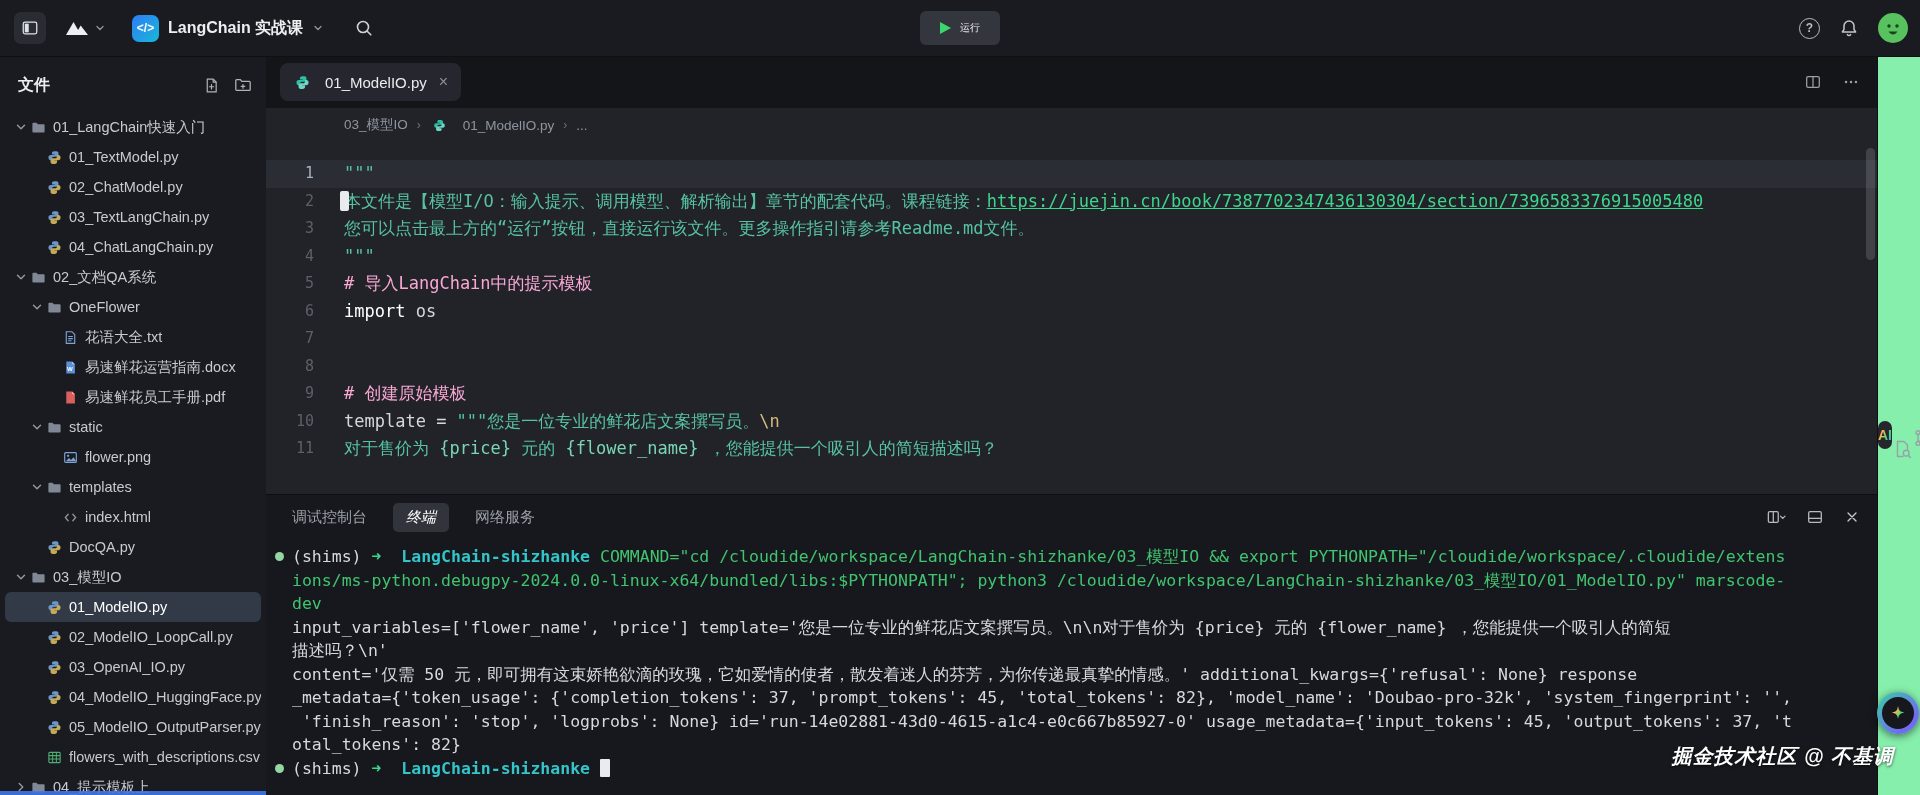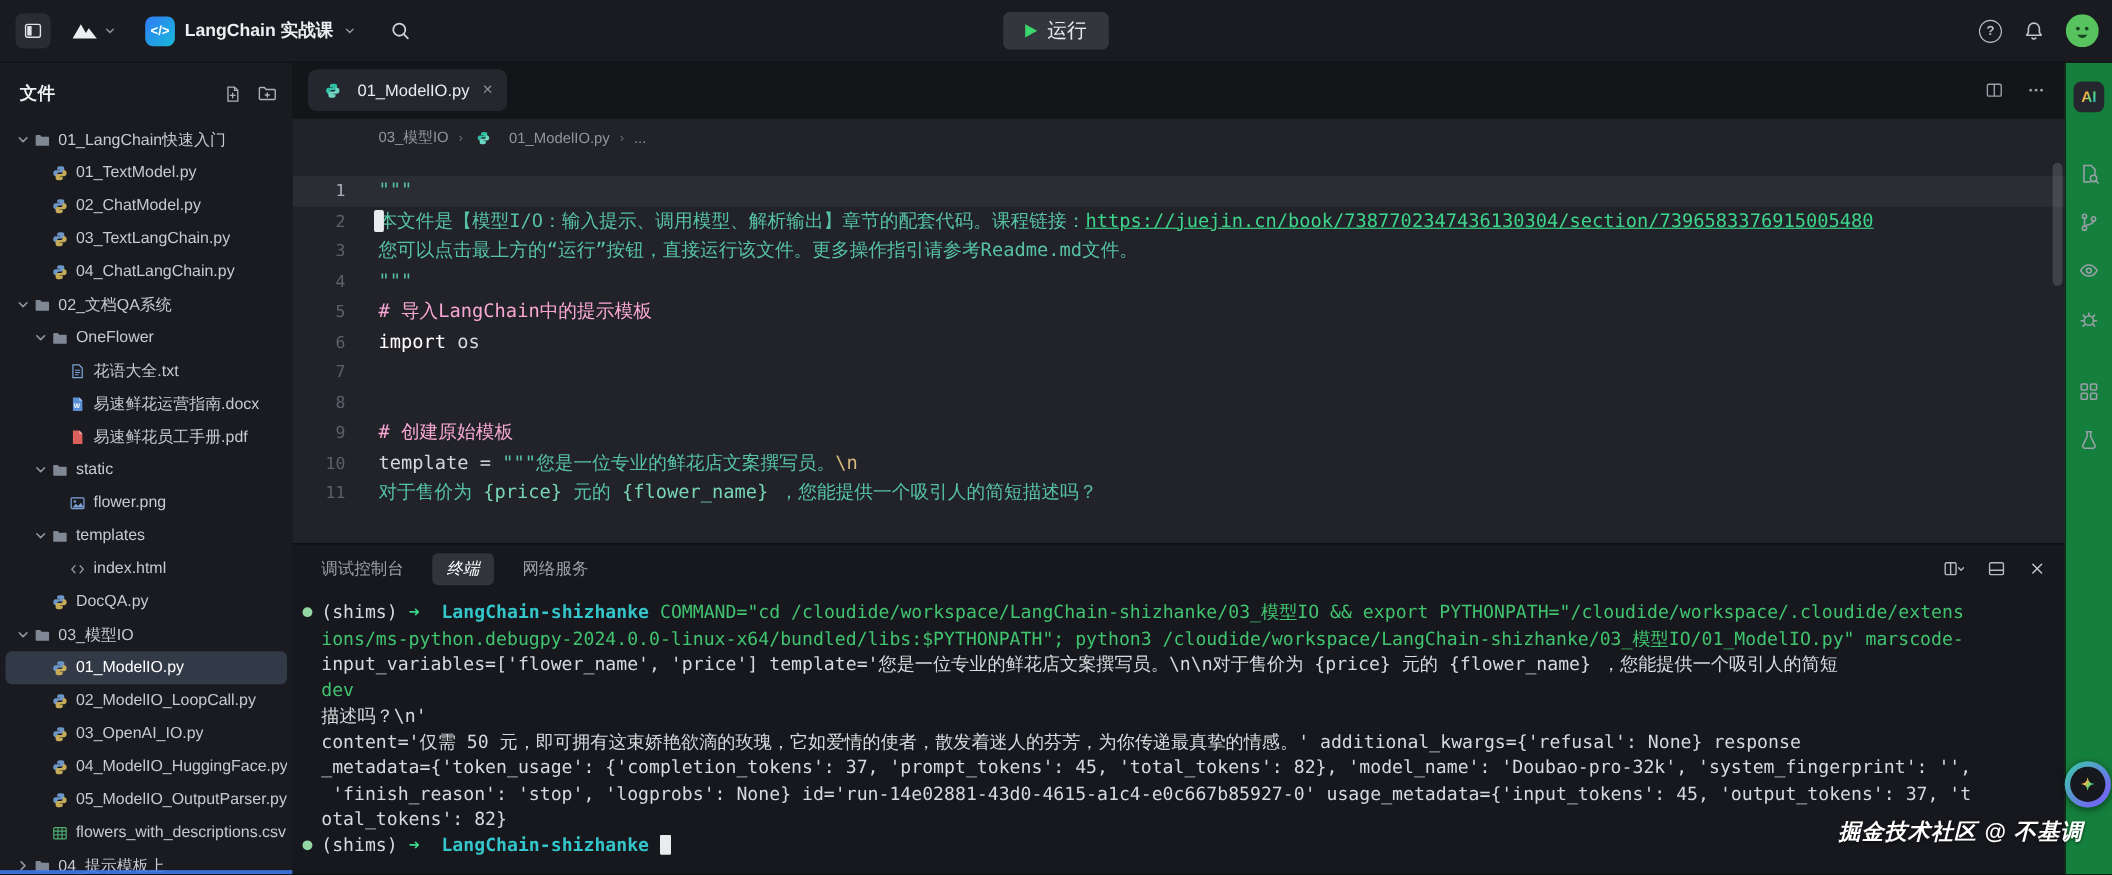--- a/index.html
+++ b/index.html
@@ -11,21 +11,21 @@
           border-bottom:1px solid #0f1013;display:flex;align-items:center;z-index:4;}
   .win-btn{width:32px;height:32px;margin-left:14px;border-radius:7px;background:#2a2c33;
            display:flex;align-items:center;justify-content:center;}
   .logo-wrap{display:flex;align-items:center;margin-left:18px;gap:4px;}
   .proj-wrap{display:flex;align-items:center;margin-left:26px;gap:9px;}
   .proj-icon{width:27px;height:27px;border-radius:7px;background:linear-gradient(135deg,#2f7cf6,#18b8d8);
              display:flex;align-items:center;justify-content:center;color:#fff;font-size:12px;font-weight:bold;}
   .proj-name{font-size:16px;font-weight:bold;color:#eceef1;}
   .search-btn{margin-left:30px;display:flex;align-items:center;}
   .run-btn{position:absolute;left:50%;transform:translateX(-50%);top:11px;height:34px;background:#34363d;
-           border-radius:6px;display:flex;align-items:center;gap:9px;padding:0 20px;color:#e9ebee;font-size:18px;}
+           border-radius:6px;display:flex;align-items:center;gap:9px;padding:0 20px;color:#e9ebee;font-size:10px;}
   .play{width:0;height:0;border-left:11px solid #3dd56d;border-top:6.5px solid transparent;border-bottom:6.5px solid transparent;}
   .topbar-right{position:absolute;right:12px;top:0;height:56px;display:flex;align-items:center;gap:19px;}
   .help-circ{width:19px;height:19px;border:1.6px solid #b9bdc4;border-radius:50%;display:flex;
              align-items:center;justify-content:center;font-size:12px;font-weight:bold;color:#b9bdc4;}
 
   
   .sidebar{position:absolute;left:0;top:56px;width:266px;bottom:0;background:#1a1b20;
            border-right:1px solid #0f1013;overflow:hidden;}
   .sidebar-header{display:flex;align-items:center;height:52px;padding:6px 14px 0 18px;box-sizing:border-box;}
   .sidebar-title{font-size:16px;font-weight:bold;color:#eceef1;flex:1;}
@@ -78,22 +78,22 @@
   .t-line{white-space:pre;position:relative;}
   .t-dot{position:absolute;left:-17px;top:7px;width:9px;height:9px;border-radius:50%;background:#94d7a2;}
   .t-plain{color:#d6d9dd;}
   .t-arrow{color:#3dd68c;font-weight:bold;}
   .t-dir{color:#33c5c9;font-weight:bold;}
   .t-cmd{color:#40c470;}
   .t-out{color:#d6d9dd;}
   .t-cursor{display:inline-block;width:10px;height:18px;background:#e9ecef;vertical-align:-3px;border-radius:1px;}
 
   
-  .rtoolbar{position:absolute;right:0;top:56px;width:42px;bottom:0;background:#15803d;border-left:1px solid #0f1013;
-            display:flex;flex-direction:column;align-items:center;z-index:2;}
+  .rtoolbar{position:absolute;right:0;top:56px;width:42px;bottom:0;background:#86efac;border-left:1px solid #0f1013;
+            display:flex;flex-direction:row;align-items:center;z-index:2;}
   .ai-logo{margin-top:18px;width:28px;height:28px;border-radius:7px;background:#26272e;display:flex;
            align-items:center;justify-content:center;font-weight:bold;font-size:14px;
            background-image:none;}
   .ai-text{background:linear-gradient(120deg,#ff5d5d,#ffb648,#3ddc84,#4d8dff);
            -webkit-background-clip:text;background-clip:text;color:transparent;font-weight:bold;}
   .rt-icon{margin-top:24px;display:flex;align-items:center;justify-content:center;}
   .rt-icon.first{margin-top:46px;}
   .rt-icon.gap{margin-top:46px;}
 
   .assistant{position:absolute;right:1px;top:692px;width:42px;height:42px;border-radius:50%;z-index:10;
@@ -584,22 +584,22 @@
         <span>
           <svg width="16" height="16" viewBox="0 0 20 20">
               <path d="M5 5l10 10M15 5L5 15" stroke="#c7cbd1" stroke-width="1.6" stroke-linecap="round"></path>
             </svg>
         </span>
       </div>
     </div>
     <div class="terminal" id="terminal-lines">
         <div class="t-line"><span class="t-dot"></span><span class="t-plain">(shims) </span><span class="t-arrow">➜  </span><span class="t-dir">LangChain-shizhanke </span><span class="t-cmd">COMMAND="cd /cloudide/workspace/LangChain-shizhanke/03_模型IO &amp;&amp; export PYTHONPATH="/cloudide/workspace/.cloudide/extens</span></div>
         <div class="t-line"><span class="t-cmd">ions/ms-python.debugpy-2024.0.0-linux-x64/bundled/libs:$PYTHONPATH"; python3 /cloudide/workspace/LangChain-shizhanke/03_模型IO/01_ModelIO.py" marscode-</span></div>
+        <div class="t-line"><span class="t-cmd">dev</span></div>
         <div class="t-line"><span class="t-out">input_variables=['flower_name', 'price'] template='您是一位专业的鲜花店文案撰写员。\n\n对于售价为 {price} 元的 {flower_name} ，您能提供一个吸引人的简短</span></div>
-        <div class="t-line"><span class="t-cmd">dev</span></div>
         <div class="t-line"><span class="t-out">描述吗？\n'</span></div>
         <div class="t-line"><span class="t-out">content='仅需 50 元，即可拥有这束娇艳欲滴的玫瑰，它如爱情的使者，散发着迷人的芬芳，为你传递最真挚的情感。' additional_kwargs={'refusal': None} response</span></div>
         <div class="t-line"><span class="t-out">_metadata={'token_usage': {'completion_tokens': 37, 'prompt_tokens': 45, 'total_tokens': 82}, 'model_name': 'Doubao-pro-32k', 'system_fingerprint': '',</span></div>
         <div class="t-line"><span class="t-out"> 'finish_reason': 'stop', 'logprobs': None} id='run-14e02881-43d0-4615-a1c4-e0c667b85927-0' usage_metadata={'input_tokens': 45, 'output_tokens': 37, 't</span></div>
         <div class="t-line"><span class="t-out">otal_tokens': 82}</span></div>
         <div class="t-line"><span class="t-dot"></span><span class="t-plain">(shims) </span><span class="t-arrow">➜  </span><span class="t-dir">LangChain-shizhanke </span><span class="t-cursor"></span></div>
       </div>
   </div>
 
   <div class="rtoolbar">

